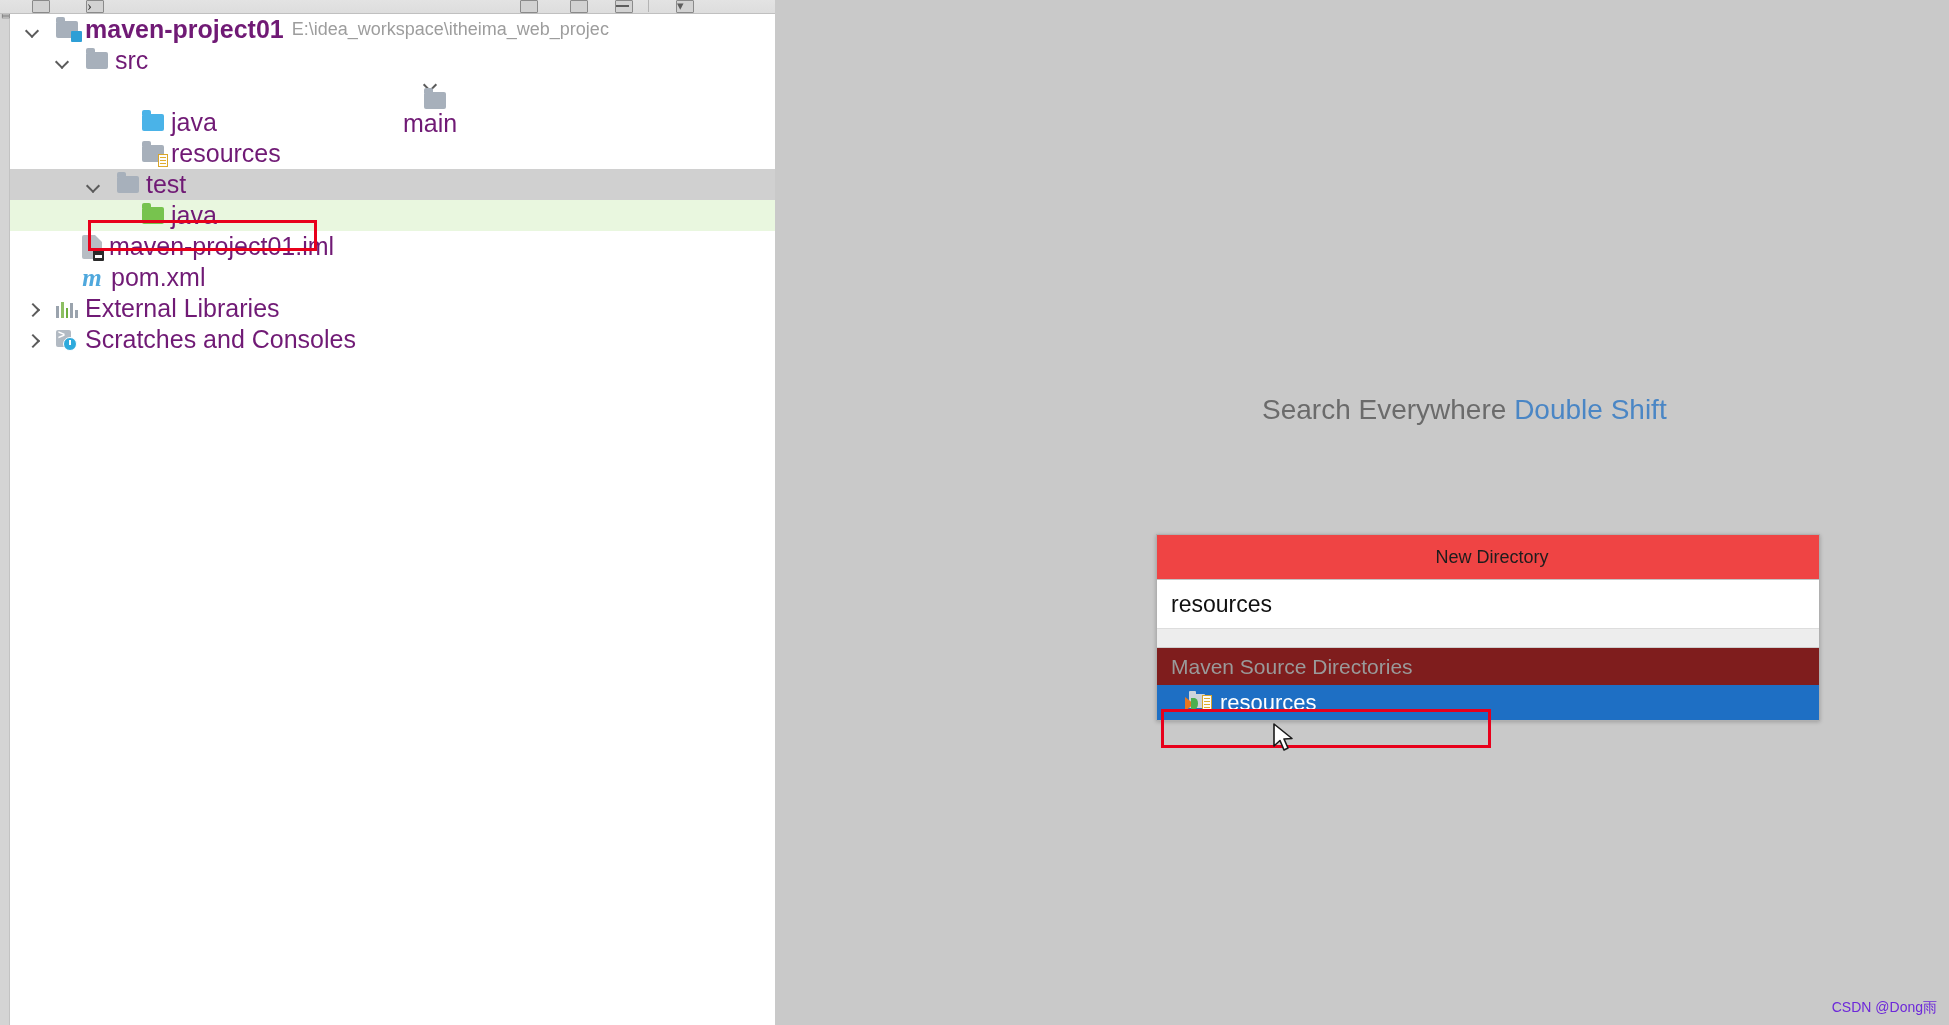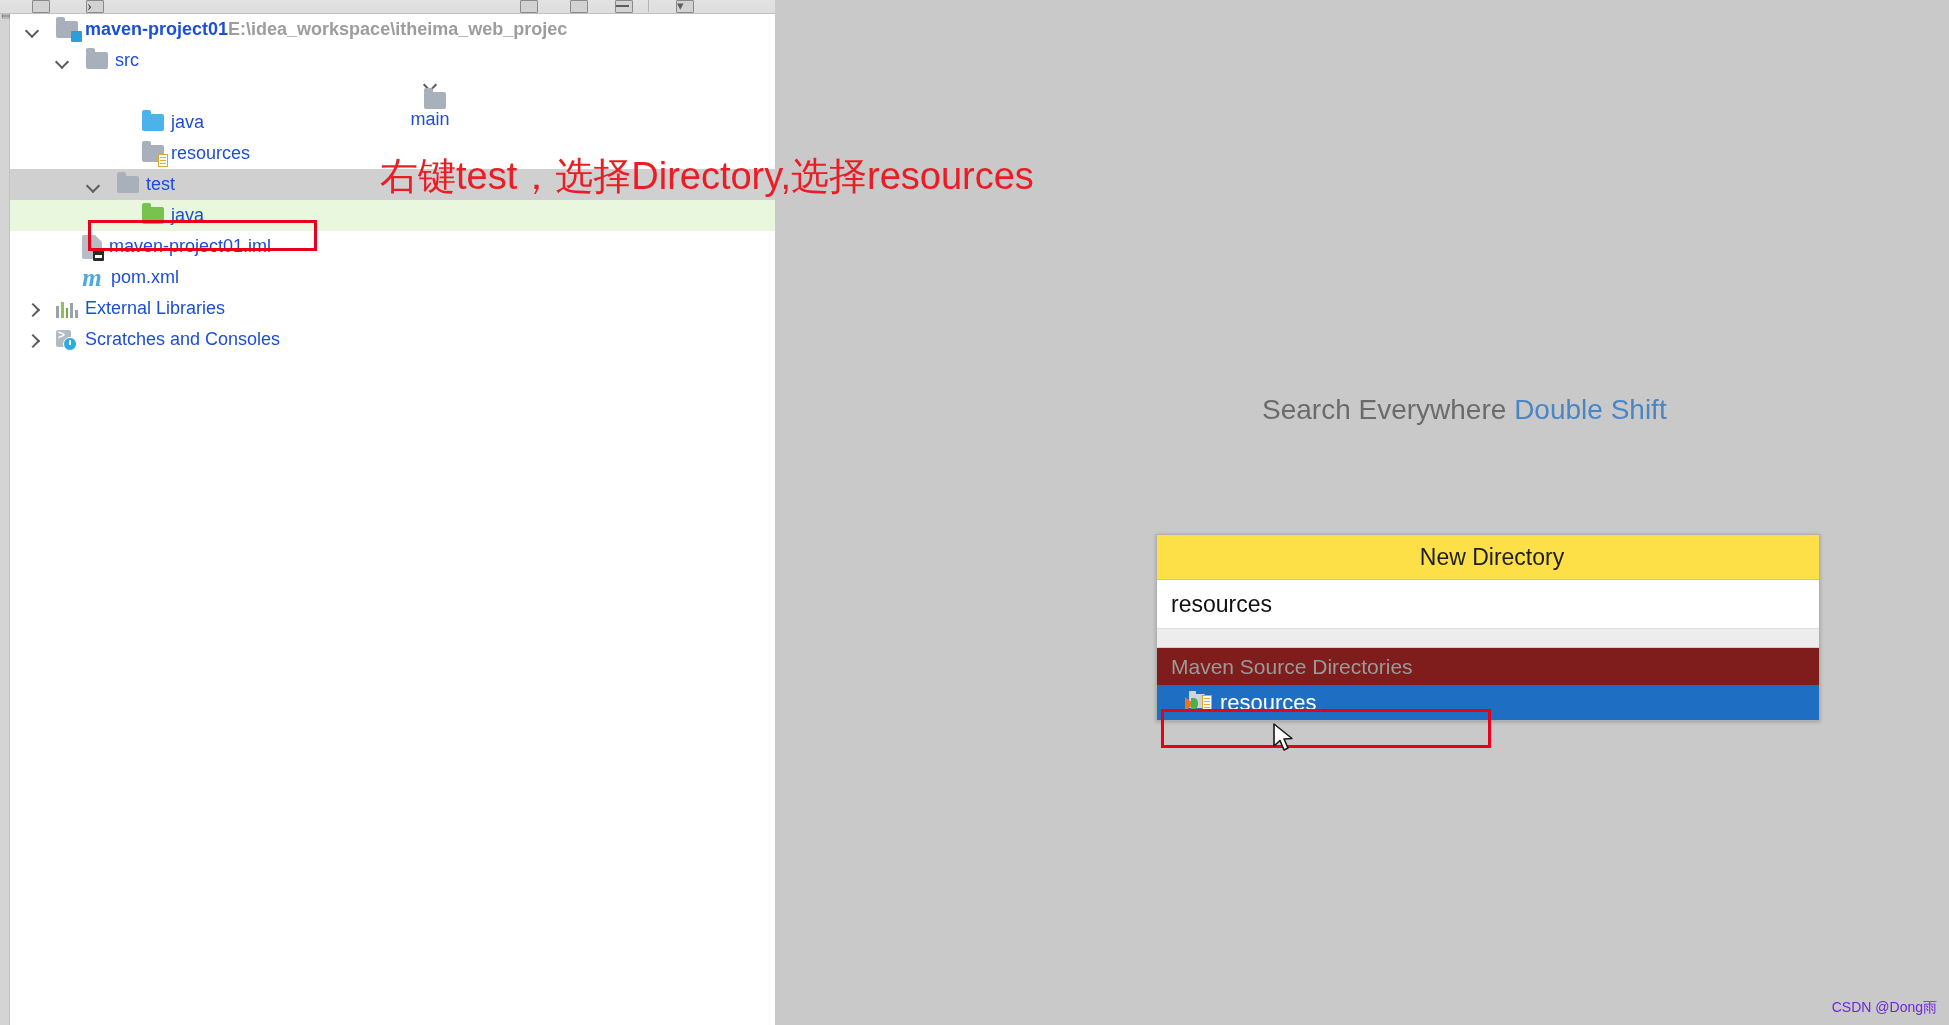--- a/index.html
+++ b/index.html
@@ -238,27 +238,26 @@
     box-sizing: border-box;
   }
   .scratch-icon .clk::after {
     content:"";
     position:absolute;
     left:5px; top:2px;
     width:1.5px; height:5px;
     background:#ffffff;
   }
 
-  .node-label { font-size: 18px; color: #1d4ed8; }
+  .node-label { font-size: 25px; color: #701a75; }
   .node-label.bold { font-weight: 700; }
   .node-path {
-    margin-left: 0;
+    margin-left: 8px;
     font-size: 18px;
     color: #9d9d9d;
-    font-weight: bold;
   }
 
   
   .redbox {
     position: absolute;
     border: 3px solid #e8001b;
     box-sizing: border-box;
     pointer-events: none;
   }
   #redbox-test { left: 88px; top: 220px; width: 229px; height: 31px; }
@@ -291,26 +290,26 @@
     position: absolute;
     left: 1156px; top: 534px;
     width: 664px;
     background: #ffffff;
     border: 1px solid #b0b0b0;
     box-shadow: 0 1px 4px rgba(0,0,0,0.22);
     box-sizing: border-box;
   }
   .dialog-title {
     height: 44px;
-    background: #fde047;
+    background: #ef4444;
     border-bottom: 1px solid #c3c3c3;
     display: flex;
     align-items: center;
     justify-content: center;
-    font-size: 23px;
+    font-size: 18px;
     color: #1d1d1d;
     padding-left: 8px;
   }
   .dialog-input {
     height: 49px;
     background: #ffffff;
     display: flex;
     align-items: center;
     padding-left: 14px;
     font-size: 23px;
@@ -533,21 +532,20 @@
         <div class="pg"></div>
           <div class="clk"></div>
       </div>
       <span class="node-label">Scratches and Consoles</span>
     </div>
 
   </div>
 
   <div class="redbox" id="redbox-test"></div>
 
-  <div class="annotation">右键test，选择Directory,选择resources</div>
 
   <div class="hint-line" id="hint-1">
     <span>Search Everywhere</span>
     <span class="key">Double Shift</span>
   </div>
 
   <div class="dialog">
     <div class="dialog-title">New Directory</div>
     <div class="dialog-input">resources</div>
     <div class="dialog-spacer"></div>

